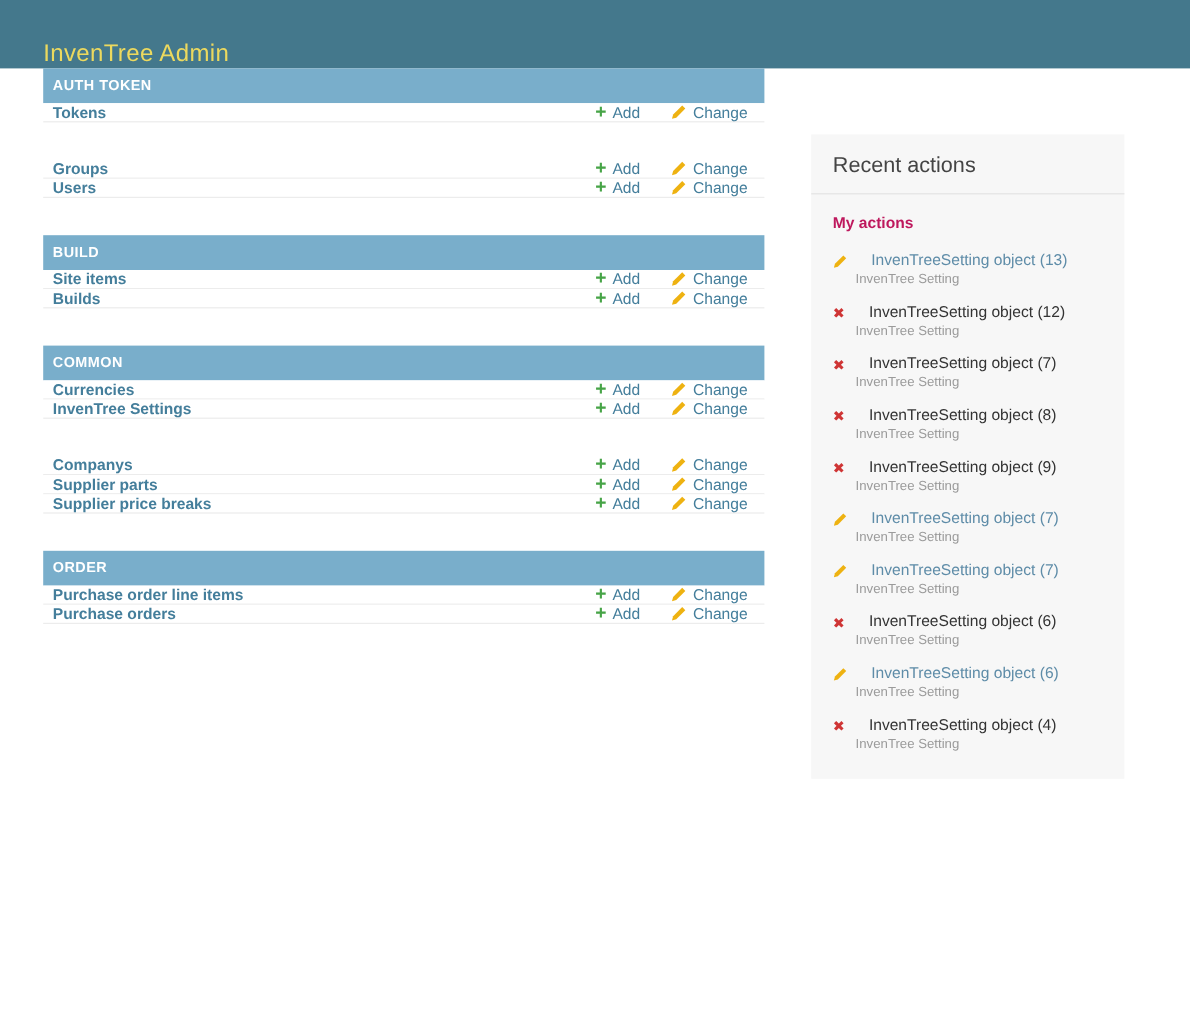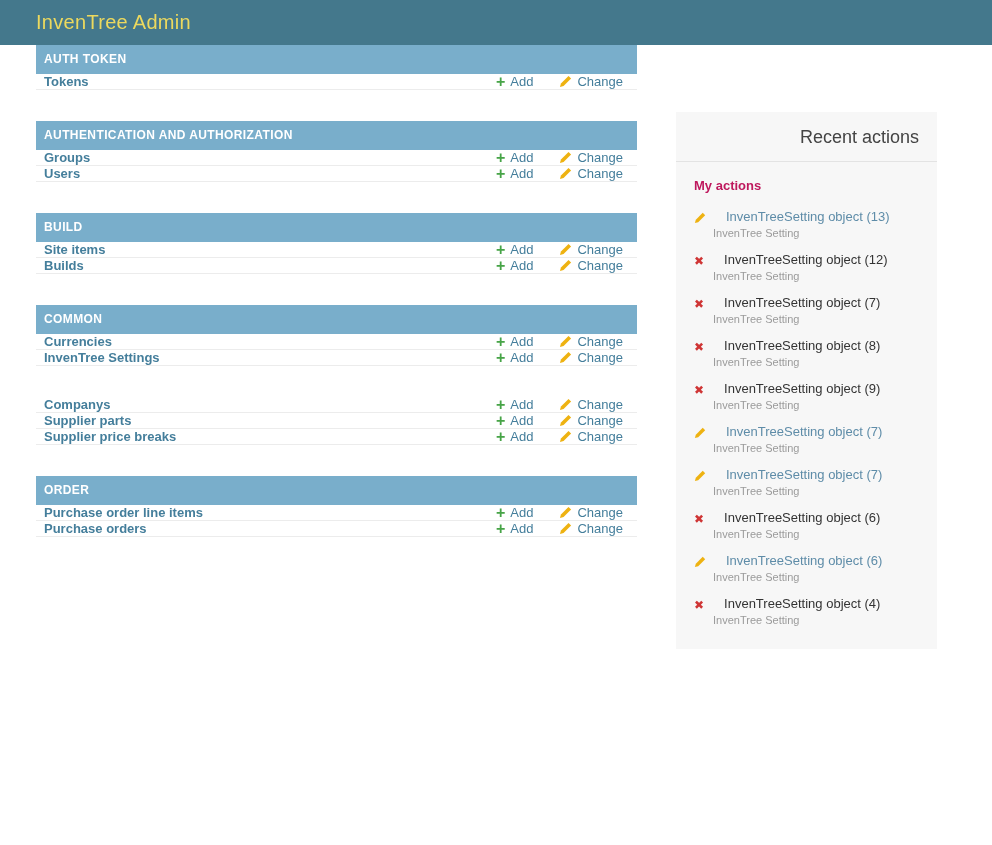--- a/index.html
+++ b/index.html
@@ -11,21 +11,21 @@
     --meta-gray:#9b9b9b; --title-gray:#7f7f7f;
   }
   *{box-sizing:border-box;}
   html,body{margin:0;padding:0;}
   body{
     width:992px;height:845px;position:relative;background:#fff;
     font-family:"Liberation Sans","DejaVu Sans",sans-serif;
     overflow:hidden;
   }
   
-  #header{height:45px;background:var(--header-bg);display:flex;align-items:center;padding-left:36px;}
+  #header{height:57px;background:var(--header-bg);display:flex;align-items:flex-end;padding-left:36px;}
   #site-name{color:var(--header-text);font-size:20px;font-weight:400;text-decoration:none;letter-spacing:.3px;}
   
   #main-col{margin-left:36px;width:601px;}
   h1#page-title{font-size:20px;font-weight:400;color:var(--title-gray);margin:21px 0 20px;line-height:24px;}
   .app-module{margin-bottom:31px;}
   .caption{
     background:var(--caption-bg);color:var(--caption-text);
     font-size:12px;font-weight:700;letter-spacing:.4px;
     padding:7px 8px 8px;line-height:14px;
   }
@@ -39,21 +39,21 @@
   .change-link{margin-left:26px;}
   .plus-icon{color:var(--add-green);font-weight:700;font-size:16px;line-height:12px;}
   .pencil-icon{width:13px;height:13px;fill:var(--pencil-gold);}
   
   #recent-panel{
     position:absolute;left:676px;top:112px;width:261px;
     background:var(--panel-bg);padding-bottom:14px;
   }
   #recent-title{
     font-size:18px;font-weight:400;color:#444;margin:0;
-    padding:15px 18px 13px;line-height:21px;border-bottom:1px solid var(--panel-divider);text-align:right;
+    padding:15px 18px 13px;line-height:21px;border-bottom:1px solid var(--panel-divider);
   }
   #my-actions{font-size:13px;font-weight:700;color:#be185d;margin:0;padding:16px 18px 4px;line-height:15px;}
   #recent-list{list-style:none;margin:0;padding:6px 12px 2px 18px;}
   .recent-item{padding:6px 0;}
   .item-line{display:flex;align-items:flex-end;gap:20px;font-size:13px;line-height:15px;}
   .item-icon-x{color:var(--x-red);font-size:12px;font-weight:700;line-height:12px;}
   .item-pencil{width:12px;height:12px;fill:var(--pencil-gold);flex:none;}
   .item-link{color:var(--recent-link);text-decoration:none;}
   .item-title-deleted{color:var(--deleted-text);}
   .item-meta{color:var(--meta-gray);font-size:11px;line-height:13px;margin:3px 0 0 19px;}
@@ -81,21 +81,20 @@
       <svg class="pencil-icon" viewBox="0 0 16 16" aria-hidden="true">
         <path d="M11.7 1.1 14.9 4.3 5.6 13.6 1.2 14.8 2.4 10.4 Z"></path>
       </svg>
       <span class="change-label">Change</span>
     </a>
   </div>
 </div>
   </section>
 
   <section class="app-module">
-    <div class="caption">AUTHENTICATION AND AUTHORIZATION</div>
     <div class="rows">
   <div class="model-row">
     <a class="model-link" href="#">Groups</a>
     <span class="spacer"></span>
     <a class="action-link add-link" href="#">
       <span class="plus-icon">+</span>
       <span class="add-label">Add</span>
     </a>
     <a class="action-link change-link" href="#">
       <svg class="pencil-icon" viewBox="0 0 16 16" aria-hidden="true">

